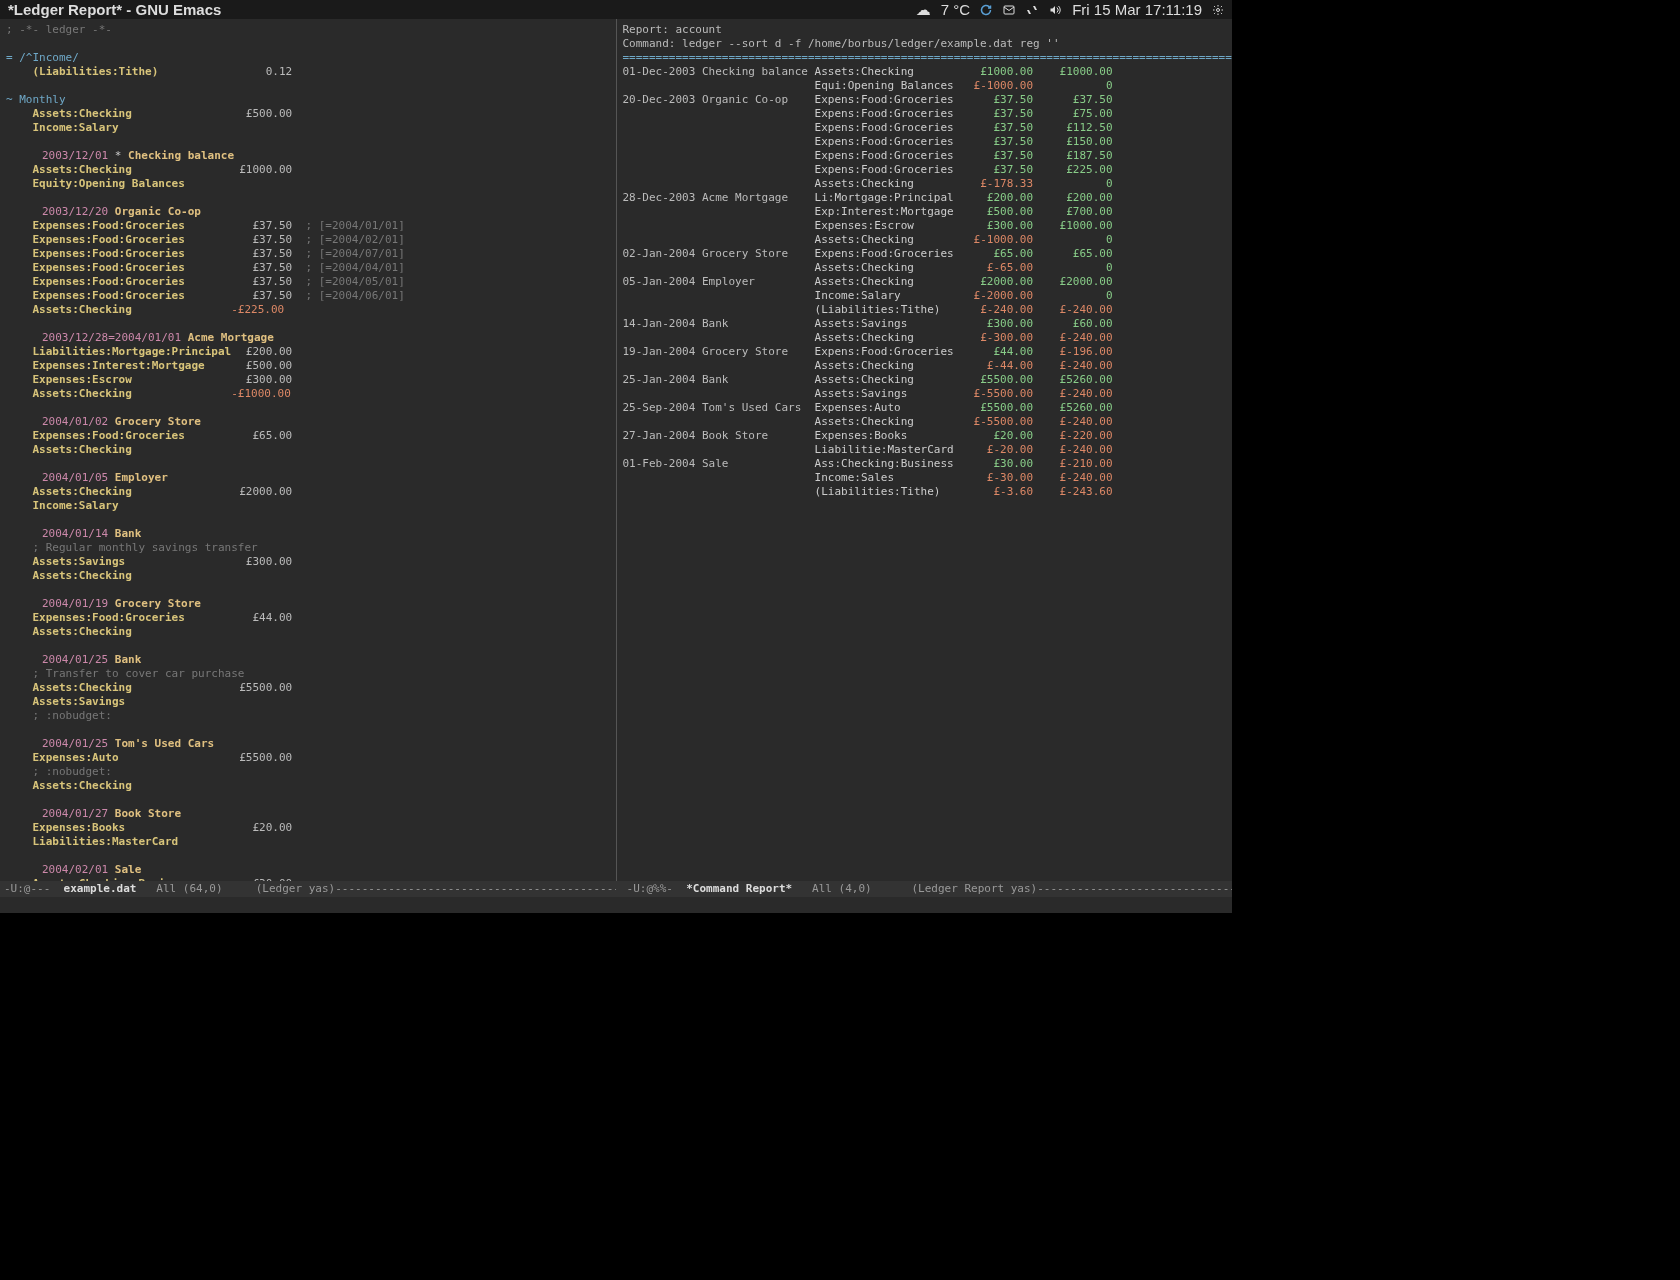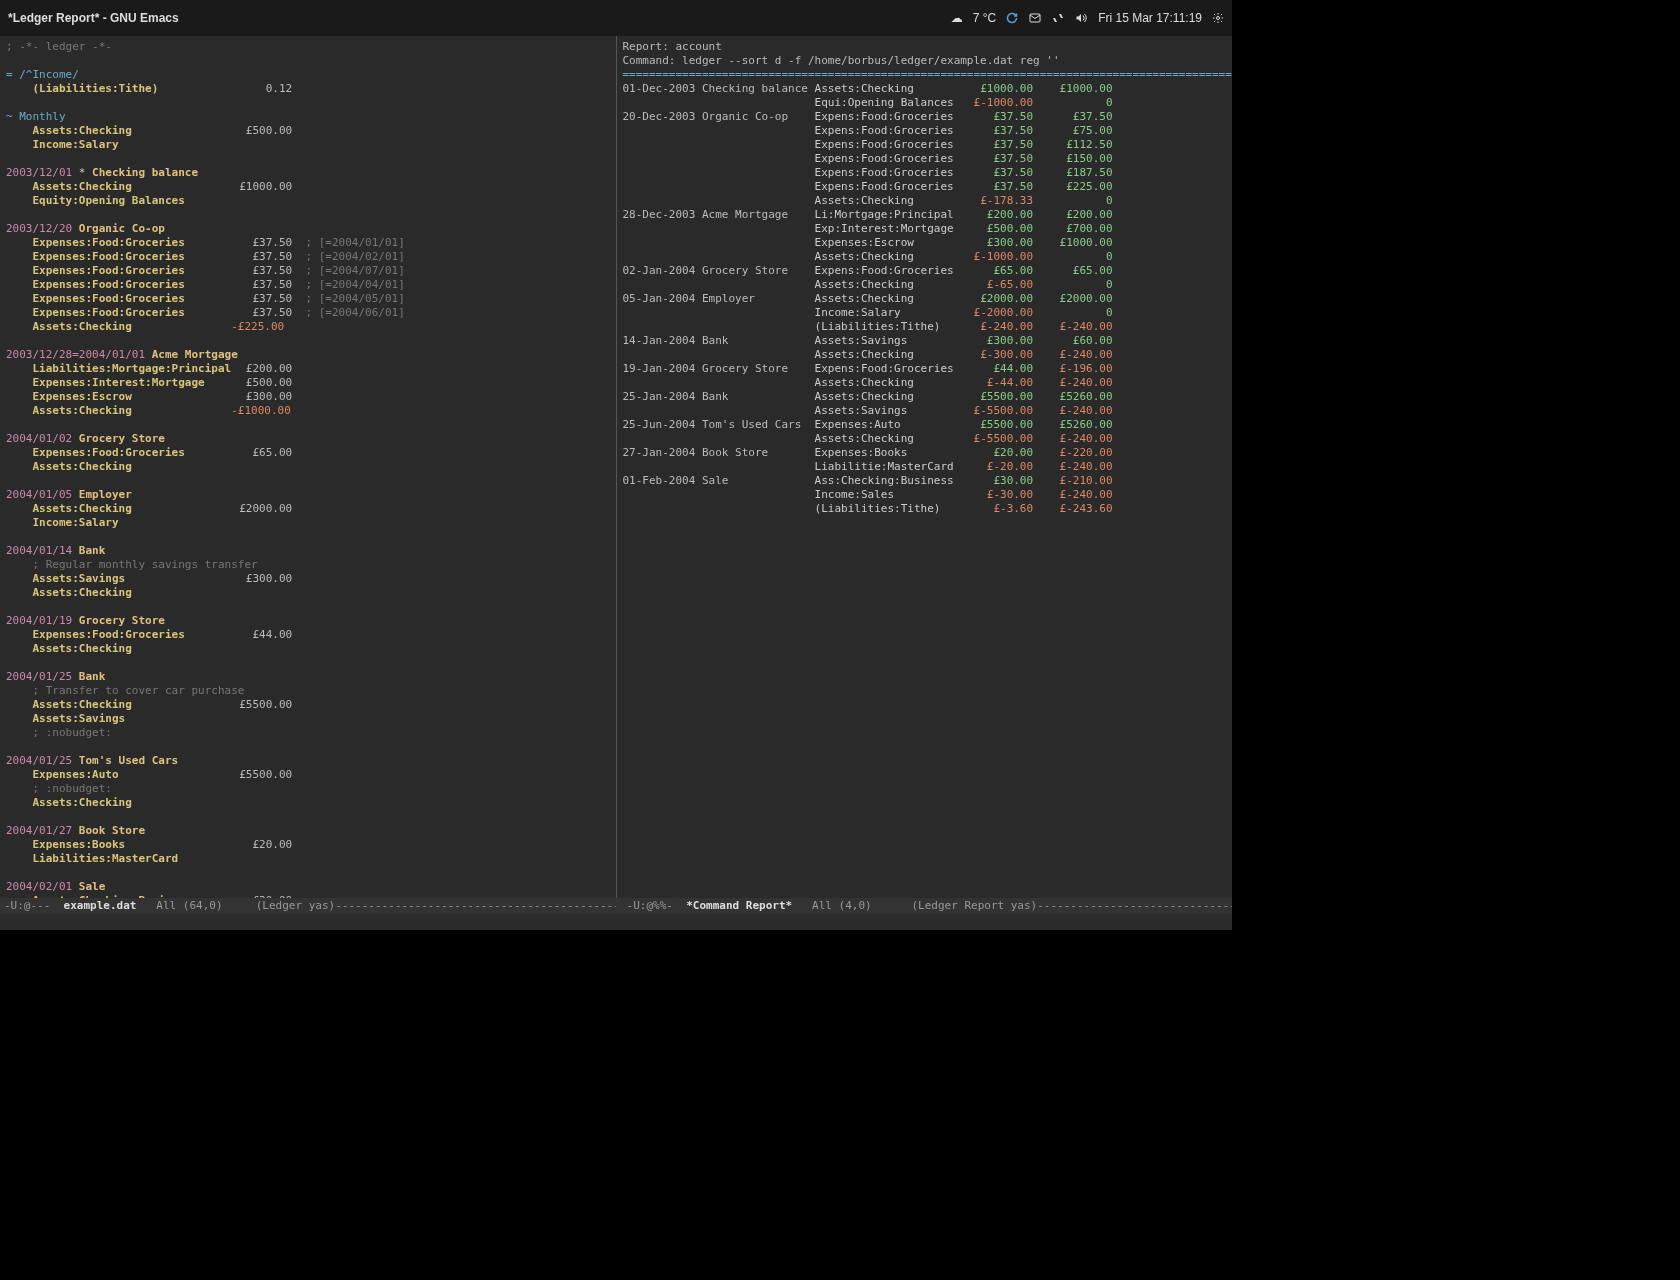--- a/index.html
+++ b/index.html
@@ -6,28 +6,28 @@
   body {
     background: #000;
     font-family: "DejaVu Sans Mono", "Consolas", monospace;
     font-size: 11px;
     color: #ccc;
     width: 1232px;
     height: 940px;
     overflow: hidden;
   }
   .topbar {
-    height: 36px;
+    height: 19px;
     background: #1a1a1a;
     display: flex;
     align-items: center;
     padding: 0 8px;
     color: #ddd;
     font-family: sans-serif;
-    font-size: 12px;
+    font-size: 15px;
   }
   .topbar .title { flex: 0 0 auto; font-weight: bold;}
   .topbar .spacer { flex: 1; }
   .topbar .sys { display: flex; gap: 10px; align-items: center; }
   .topbar .sys span { display:inline-flex; align-items:center; }
   .main {
     display: flex;
     height: 862px;
     background: #2a2a2a;
   }
@@ -51,21 +51,21 @@
   }
   .modeline .ml-half { flex:1; overflow:hidden; padding-left:4px;}
   .modeline .buf { color: #ddd; font-weight: bold;}
   .minibuf {
     height: 16px;
     background: #2a2a2a;
   }
   
   .c-comment { color: #777; margin-top: 24px; }
   .c-directive { color: #6fa8c7; }
-  .c-date { color: #c8a; }
+  .c-date { color: #c8a; margin-left: 36px; }
   .c-payee { color: #e0c080; font-weight: bold; }
   .c-account { color: #d8c47a; font-weight: bold; }
   .c-amount { color: #bbb; margin-left: 8px; }
   .c-neg { color: #d86; }
   .c-pos { color: #8c8; }
   .r-date { color: #bbb; }
   .r-head { color: #bbb; text-align: right;}
   .hr { color:#6fa8c7;}
   .l-note{ color:#777;}
   svg { vertical-align: middle;}
@@ -198,21 +198,21 @@
 <span class="r-date">                            </span> <span>Assets:Checking       </span> <span class="c-neg">   £-65.00</span>  <span class="c-pos">         0</span>
 <span class="r-date">05-Jan-2004 Employer        </span> <span>Assets:Checking       </span> <span class="c-pos">  £2000.00</span>  <span class="c-pos">  £2000.00</span>
 <span class="r-date">                            </span> <span>Income:Salary         </span> <span class="c-neg"> £-2000.00</span>  <span class="c-pos">         0</span>
 <span class="r-date">                            </span> <span>(Liabilities:Tithe)   </span> <span class="c-neg">  £-240.00</span>  <span class="c-neg">  £-240.00</span>
 <span class="r-date">14-Jan-2004 Bank            </span> <span>Assets:Savings        </span> <span class="c-pos">   £300.00</span>  <span class="c-pos">    £60.00</span>
 <span class="r-date">                            </span> <span>Assets:Checking       </span> <span class="c-neg">  £-300.00</span>  <span class="c-neg">  £-240.00</span>
 <span class="r-date">19-Jan-2004 Grocery Store   </span> <span>Expens:Food:Groceries </span> <span class="c-pos">    £44.00</span>  <span class="c-neg">  £-196.00</span>
 <span class="r-date">                            </span> <span>Assets:Checking       </span> <span class="c-neg">   £-44.00</span>  <span class="c-neg">  £-240.00</span>
 <span class="r-date">25-Jan-2004 Bank            </span> <span>Assets:Checking       </span> <span class="c-pos">  £5500.00</span>  <span class="c-pos">  £5260.00</span>
 <span class="r-date">                            </span> <span>Assets:Savings        </span> <span class="c-neg"> £-5500.00</span>  <span class="c-neg">  £-240.00</span>
-<span class="r-date">25-Jun-2004 Tom's Used Cars </span> <span>Expenses:Auto         </span> <span class="c-pos">  £5500.00</span>  <span class="c-pos">  £5260.00</span>
+<span class="r-date">25-Sep-2004 Tom's Used Cars </span> <span>Expenses:Auto         </span> <span class="c-pos">  £5500.00</span>  <span class="c-pos">  £5260.00</span>
 <span class="r-date">                            </span> <span>Assets:Checking       </span> <span class="c-neg"> £-5500.00</span>  <span class="c-neg">  £-240.00</span>
 <span class="r-date">27-Jan-2004 Book Store      </span> <span>Expenses:Books        </span> <span class="c-pos">    £20.00</span>  <span class="c-neg">  £-220.00</span>
 <span class="r-date">                            </span> <span>Liabilitie:MasterCard </span> <span class="c-neg">   £-20.00</span>  <span class="c-neg">  £-240.00</span>
 <span class="r-date">01-Feb-2004 Sale            </span> <span>Ass:Checking:Business </span> <span class="c-pos">    £30.00</span>  <span class="c-neg">  £-210.00</span>
 <span class="r-date">                            </span> <span>Income:Sales          </span> <span class="c-neg">   £-30.00</span>  <span class="c-neg">  £-240.00</span>
 <span class="r-date">                            </span> <span>(Liabilities:Tithe)   </span> <span class="c-neg">    £-3.60</span>  <span class="c-neg">  £-243.60</span>
 </div>
 </div>
 
 <div class="modeline">

